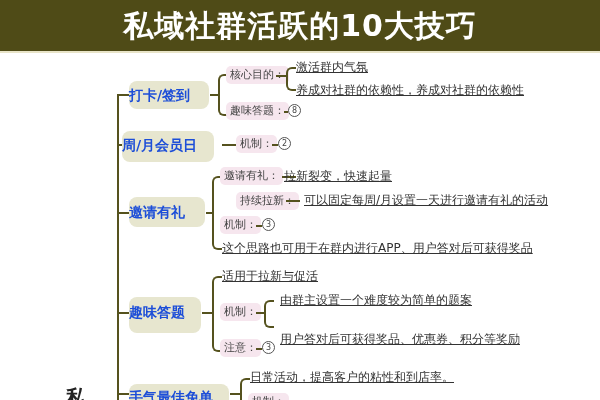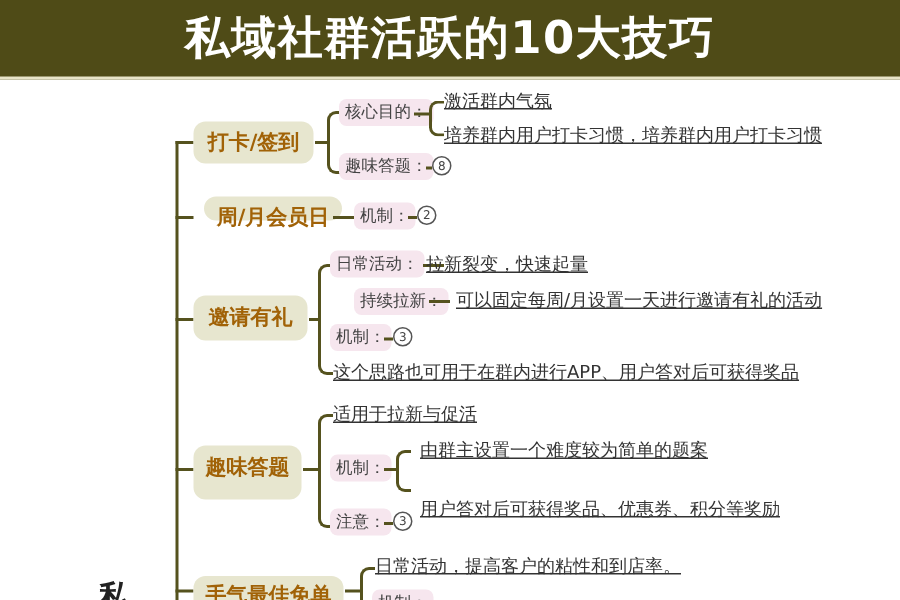--- a/index.html
+++ b/index.html
@@ -4,22 +4,22 @@
 <style>
   html, body { margin:0; padding:0; }
   body { width:600px; height:400px; overflow:hidden; background:#ffffff; position:relative;
          font-family: "DejaVu Sans", "Liberation Sans", sans-serif; }
   .header { position:absolute; left:0; top:0; width:600px; height:51px; background:#4f4b17;
             border-bottom:2px solid #e8e4c8; }
   .title { position:absolute; left:0; top:0; width:600px; height:51px; line-height:51px; text-align:center;
            color:#ffffff; font-size:30px; font-weight:bold; letter-spacing:1px; }
   .vline { position:absolute; width:2px; background:#55521e; }
   .hline { position:absolute; height:2px; background:#55521e; }
-  .main-node { position:absolute; background:#e7e6cf; border-radius:8px; color:#a16207; font-weight:bold;
-               font-size:14px; text-align:center; }
+  .main-node { position:absolute; background:#e7e6cf; border-radius:8px; color:#1d4ed8; font-weight:bold;
+               font-size:14px; text-align:left; }
   .sub-node { position:absolute; background:#f6e6ee; border-radius:5px; color:#444; font-size:11px;
               padding:0 4px; height:18px; line-height:18px; }
   .leaf { position:absolute; color:#333; font-size:12px; line-height:14px; white-space:nowrap;text-decoration:underline; }
   .badge { position:absolute; width:11px; height:11px; border:1px solid #555; border-radius:50%;
            font-size:8px; line-height:11px; text-align:center; color:#444; background:#fff; }
   .root-char { position:absolute; font-weight:bold; font-size:20px; color:#222; }
   .brace { position:absolute; border-left:2px solid #55521e; border-top:2px solid #55521e; border-bottom:2px solid #55521e;
            border-radius:6px 0 0 6px; width:8px; }
 </style>
 </head>
@@ -38,35 +38,35 @@
 <div class="hline" style="left:117px;top:312px;width:12px;"></div>
 <div class="hline" style="left:117px;top:393px;width:12px;"></div>
 
 <div class="main-node" style="left:129px;top:81px;width:80px;height:28px;line-height:28px;">打卡/签到</div>
 <div class="hline" style="left:210px;top:94px;width:8px;"></div>
 <div class="brace" style="left:218px;top:74px;height:38px;"></div>
 <div class="sub-node" style="left:226px;top:66px;">核心目的：</div>
 <div class="hline" style="left:276px;top:75px;width:10px;"></div>
 <div class="brace" style="left:286px;top:67px;height:20px;"></div>
 <div class="leaf" style="left:296px;top:60px;">激活群内气氛</div>
-<div class="leaf" style="left:296px;top:83px;">培养群内用户打卡习惯，培养群内用户打卡习惯</div>
+<div class="leaf" style="left:296px;top:83px;">养成对社群的依赖性，养成对社群的依赖性</div>
 <div class="sub-node" style="left:226px;top:102px;">趣味答题：</div>
 <div class="hline" style="left:284px;top:111px;width:4px;"></div>
 <div class="badge" style="left:288px;top:104px;">8</div>
 
-<div class="main-node" style="left:136px;top:131px;width:92px;height:16px;line-height:28px;">周/月会员日</div>
+<div class="main-node" style="left:122px;top:131px;width:92px;height:31px;line-height:28px;">周/月会员日</div>
 <div class="hline" style="left:222px;top:144px;width:14px;"></div>
 <div class="sub-node" style="left:236px;top:135px;">机制：</div>
 <div class="hline" style="left:272px;top:144px;width:6px;"></div>
 <div class="badge" style="left:278px;top:137px;">2</div>
 
 <div class="main-node" style="left:129px;top:197px;width:76px;height:30px;line-height:30px;">邀请有礼</div>
 <div class="hline" style="left:206px;top:212px;width:6px;"></div>
 <div class="brace" style="left:212px;top:176px;height:70px;"></div>
-<div class="sub-node" style="left:220px;top:167px;">日常活动：</div>
+<div class="sub-node" style="left:220px;top:167px;">邀请有礼：</div>
 <div class="hline" style="left:282px;top:176px;width:14px;"></div>
 <div class="leaf" style="left:284px;top:169px;">拉新裂变，快速起量</div>
 <div class="sub-node" style="left:212px;top:192px;margin-left:24px;">持续拉新：</div>
 <div class="hline" style="left:286px;top:200px;width:14px;"></div>
 <div class="leaf" style="left:304px;top:193px;">可以固定每周/月设置一天进行邀请有礼的活动</div>
 <div class="sub-node" style="left:220px;top:216px;">机制：</div>
 <div class="hline" style="left:256px;top:225px;width:6px;"></div>
 <div class="badge" style="left:262px;top:218px;">3</div>
 <div class="leaf" style="left:222px;top:241px;">这个思路也可用于在群内进行APP、用户答对后可获得奖品</div>
 

